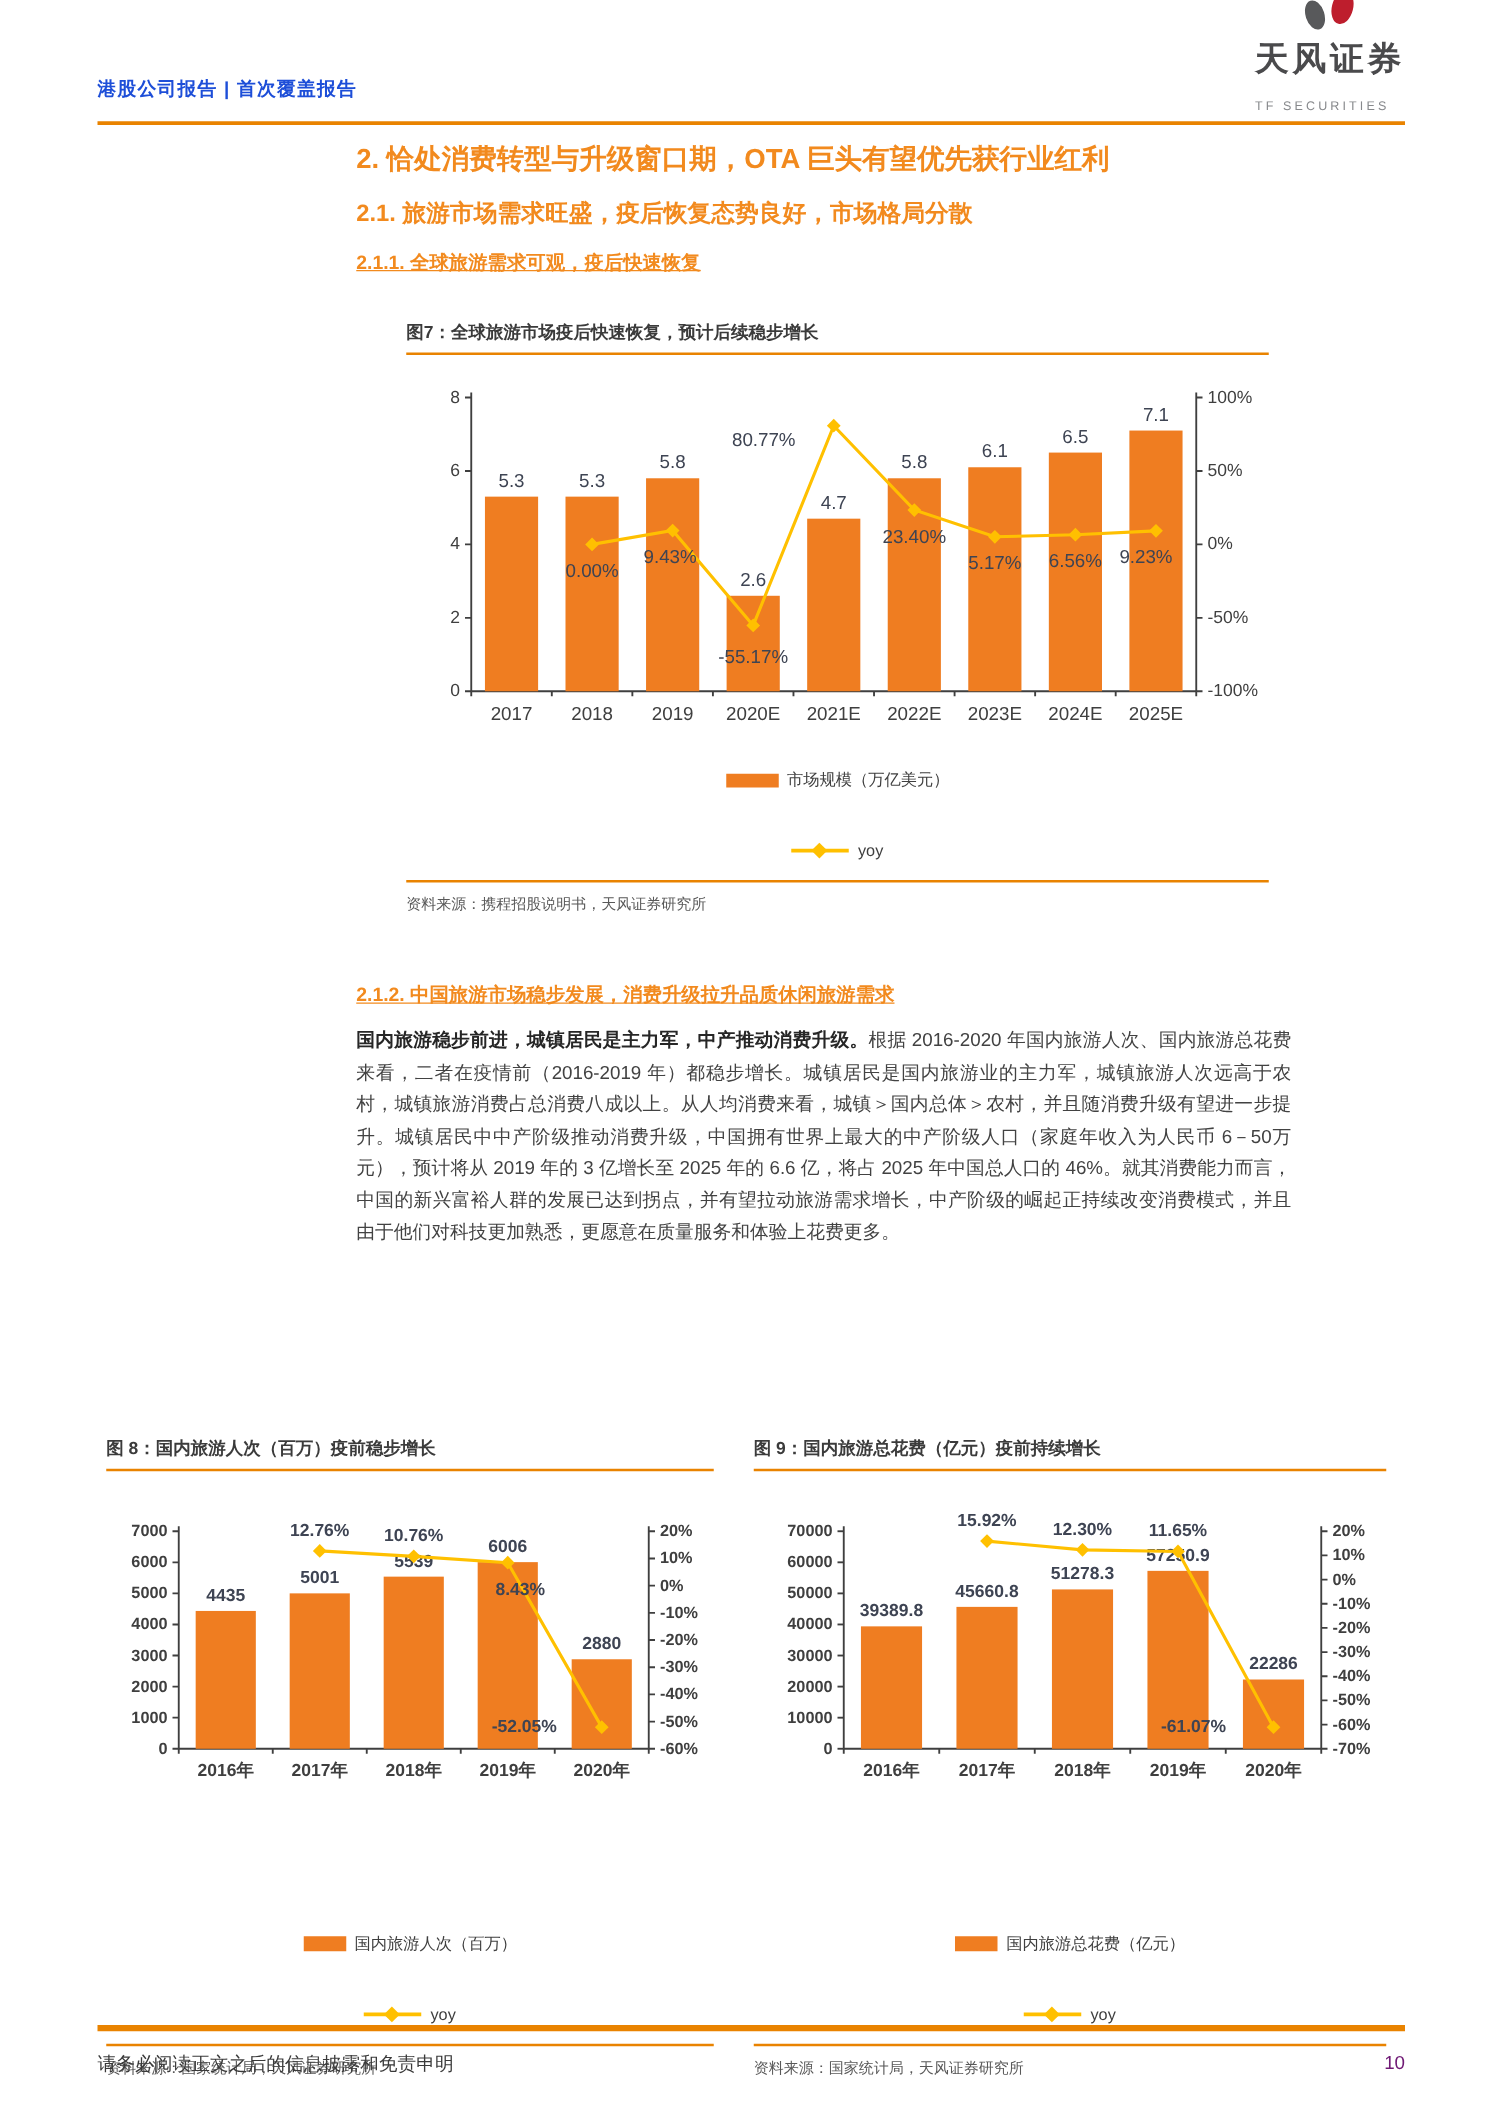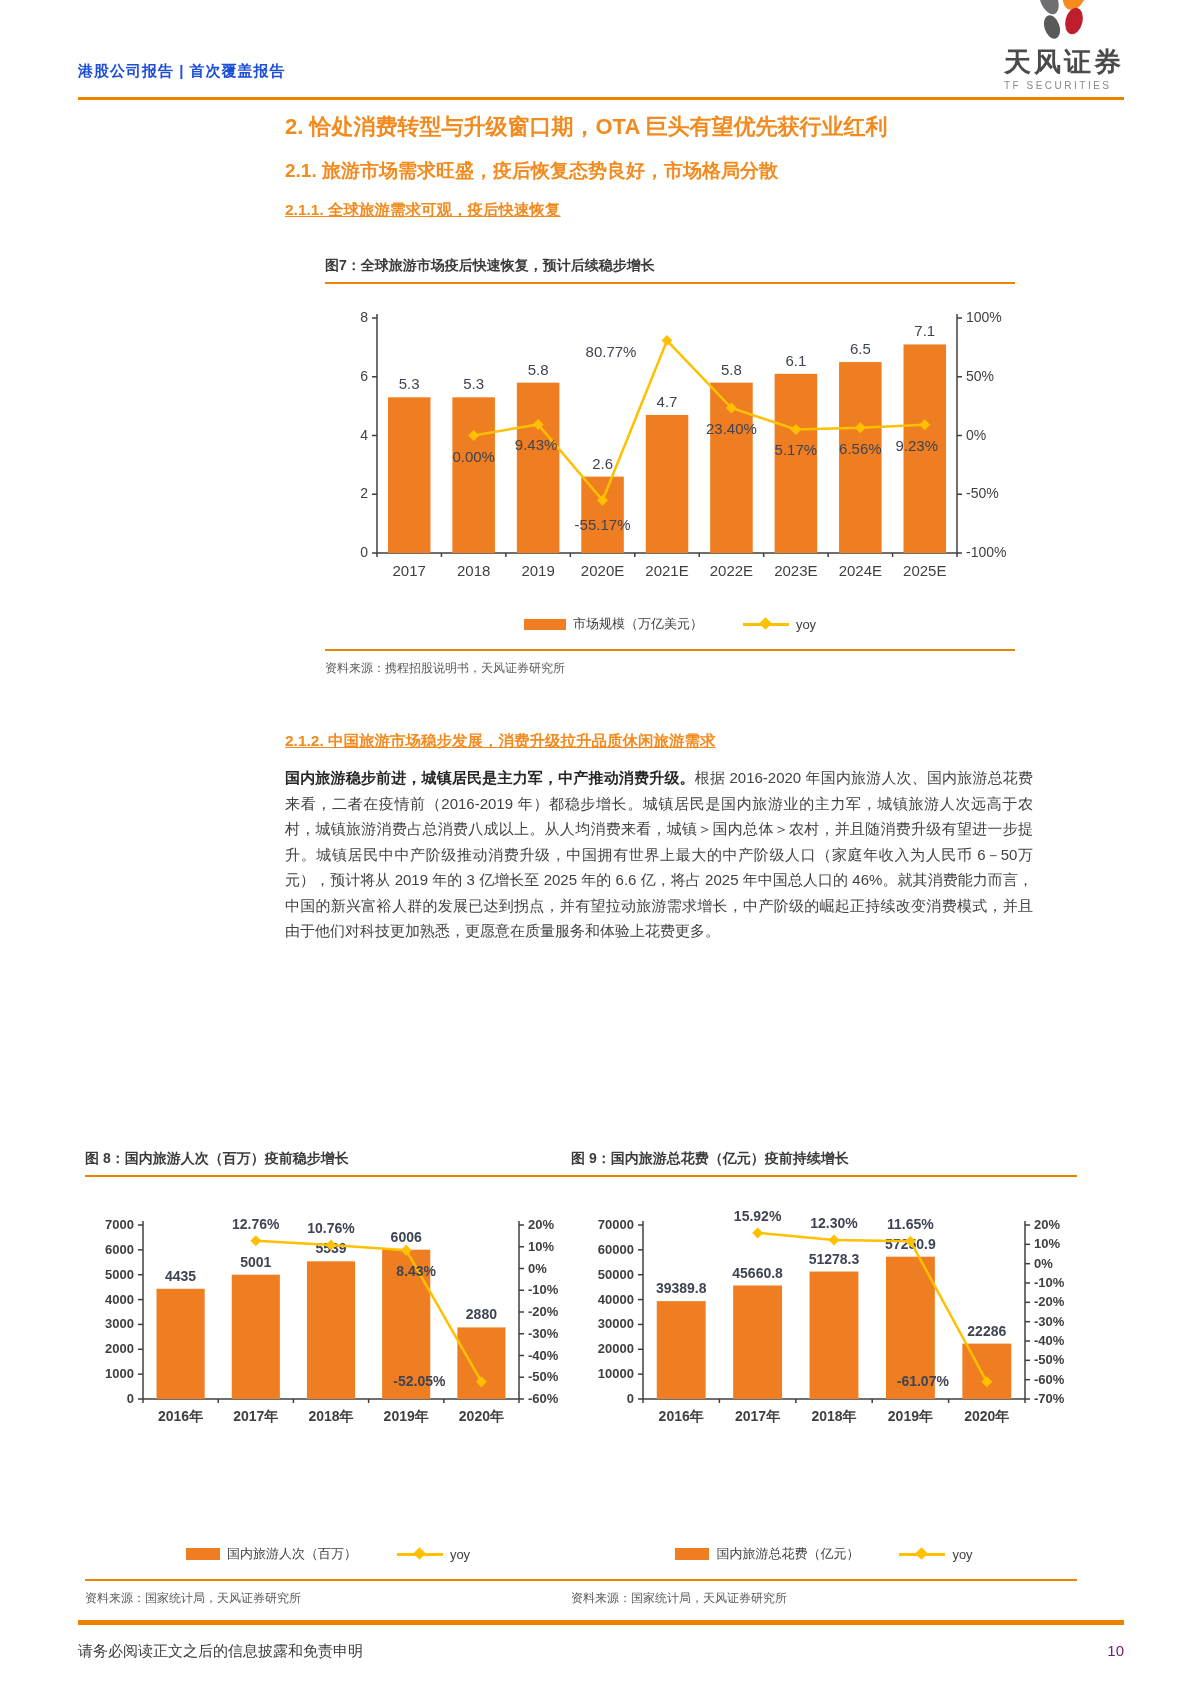--- a/index.html
+++ b/index.html
@@ -7,43 +7,43 @@
     position:relative;width:1200px;height:1698px;background:#fff;overflow:hidden;
     font-family:"Liberation Sans","DejaVu Sans",sans-serif;color:#3f3f3f;
   }
   
   .hdr{position:absolute;left:78px;right:76px;top:0;height:97px;
        border-bottom:3px solid #E98300;display:flex;justify-content:space-between;align-items:flex-end;}
   .hdr-left{font-size:15px;font-weight:700;color:#1d4ed8;padding-bottom:16px;letter-spacing:1px;}
   .logo{display:flex;align-items:center;gap:9px;padding-bottom:6px;flex-direction:column;}
   .logo svg{display:block;}
   .logo-name{font-size:27px;font-weight:700;color:#4a4a4c;letter-spacing:3px;line-height:1;}
-  .logo-sub{font-size:10px;color:#87898c;letter-spacing:2.5px;margin-top:4px;}
+  .logo-sub{font-size:10px;color:#87898c;letter-spacing:2.5px;margin-top:19px;}
   
   .main{position:absolute;left:285px;width:748px;top:106px;}
   h1.sec{font-size:22px;color:#F28A1E;margin:6px 0 16px;font-weight:700;}
   h2.sec{font-size:19px;color:#F28A1E;margin:0 0 16px;font-weight:700;}
   h3.sec{font-size:15.5px;color:#F28A1E;margin:0 0 13px;font-weight:700;text-decoration:underline;}
   p.body{font-size:15px;line-height:26px;text-align:justify;color:#424242;margin:0;}
   .lead{font-weight:700;color:#262626;}
   
   .fig{margin:36px 0 16px 40px;width:690px;}
   .fig-title{font-size:14px;font-weight:700;color:#3b3b3b;padding-bottom:7px;border-bottom:2px solid #E98300;}
   .fig svg.chart{display:block;margin-top:6px;}
-  .legend{display:flex;justify-content:center;align-items:center;gap:40px;font-size:13px;color:#3f3f3f;}
+  .legend{display:flex;justify-content:center;align-items:center;gap:40px;font-size:13px;color:#3f3f3f;flex-direction:column;}
   .legend-item{display:flex;align-items:center;gap:7px;}
   .swatch{width:42px;height:11px;background:#EF7D21;}
   .line-swatch{position:relative;width:46px;height:3px;background:#FFC000;}
   .line-swatch .dia{position:absolute;left:18px;top:-3.5px;width:9px;height:9px;background:#FFC000;transform:rotate(45deg);}
   .fig-rule{border-top:2px solid #E98300;margin-top:16px;}
   .fig-source{font-size:12px;color:#595959;padding-top:9px;}
   .h3-2{margin-top:54px !important;}
   .p2{line-height:25.5px !important;}
   
-  .fig-row{position:absolute;left:85px;top:1150px;width:1032px;display:flex;}
+  .fig-row{position:absolute;left:85px;top:1150px;width:1032px;display:flex;gap:32px;}
   .figS{width:486px;}
   .figS2{width:506px;}
   .figS .legend,.figS2 .legend{margin-top:96px;font-size:13px;}
   .figS .swatch,.figS2 .swatch{width:34px;height:12px;}
   
   .ftr{position:absolute;left:78px;right:76px;top:1620px;border-top:5px solid #E98300;
        display:flex;justify-content:space-between;align-items:flex-start;padding-top:17px;font-size:15px;}
   .ftr .disclaimer{color:#3a3a3a;}
   .ftr .pageno{color:#701a75;}
   svg text{font-family:"Liberation Sans","DejaVu Sans",sans-serif;}

